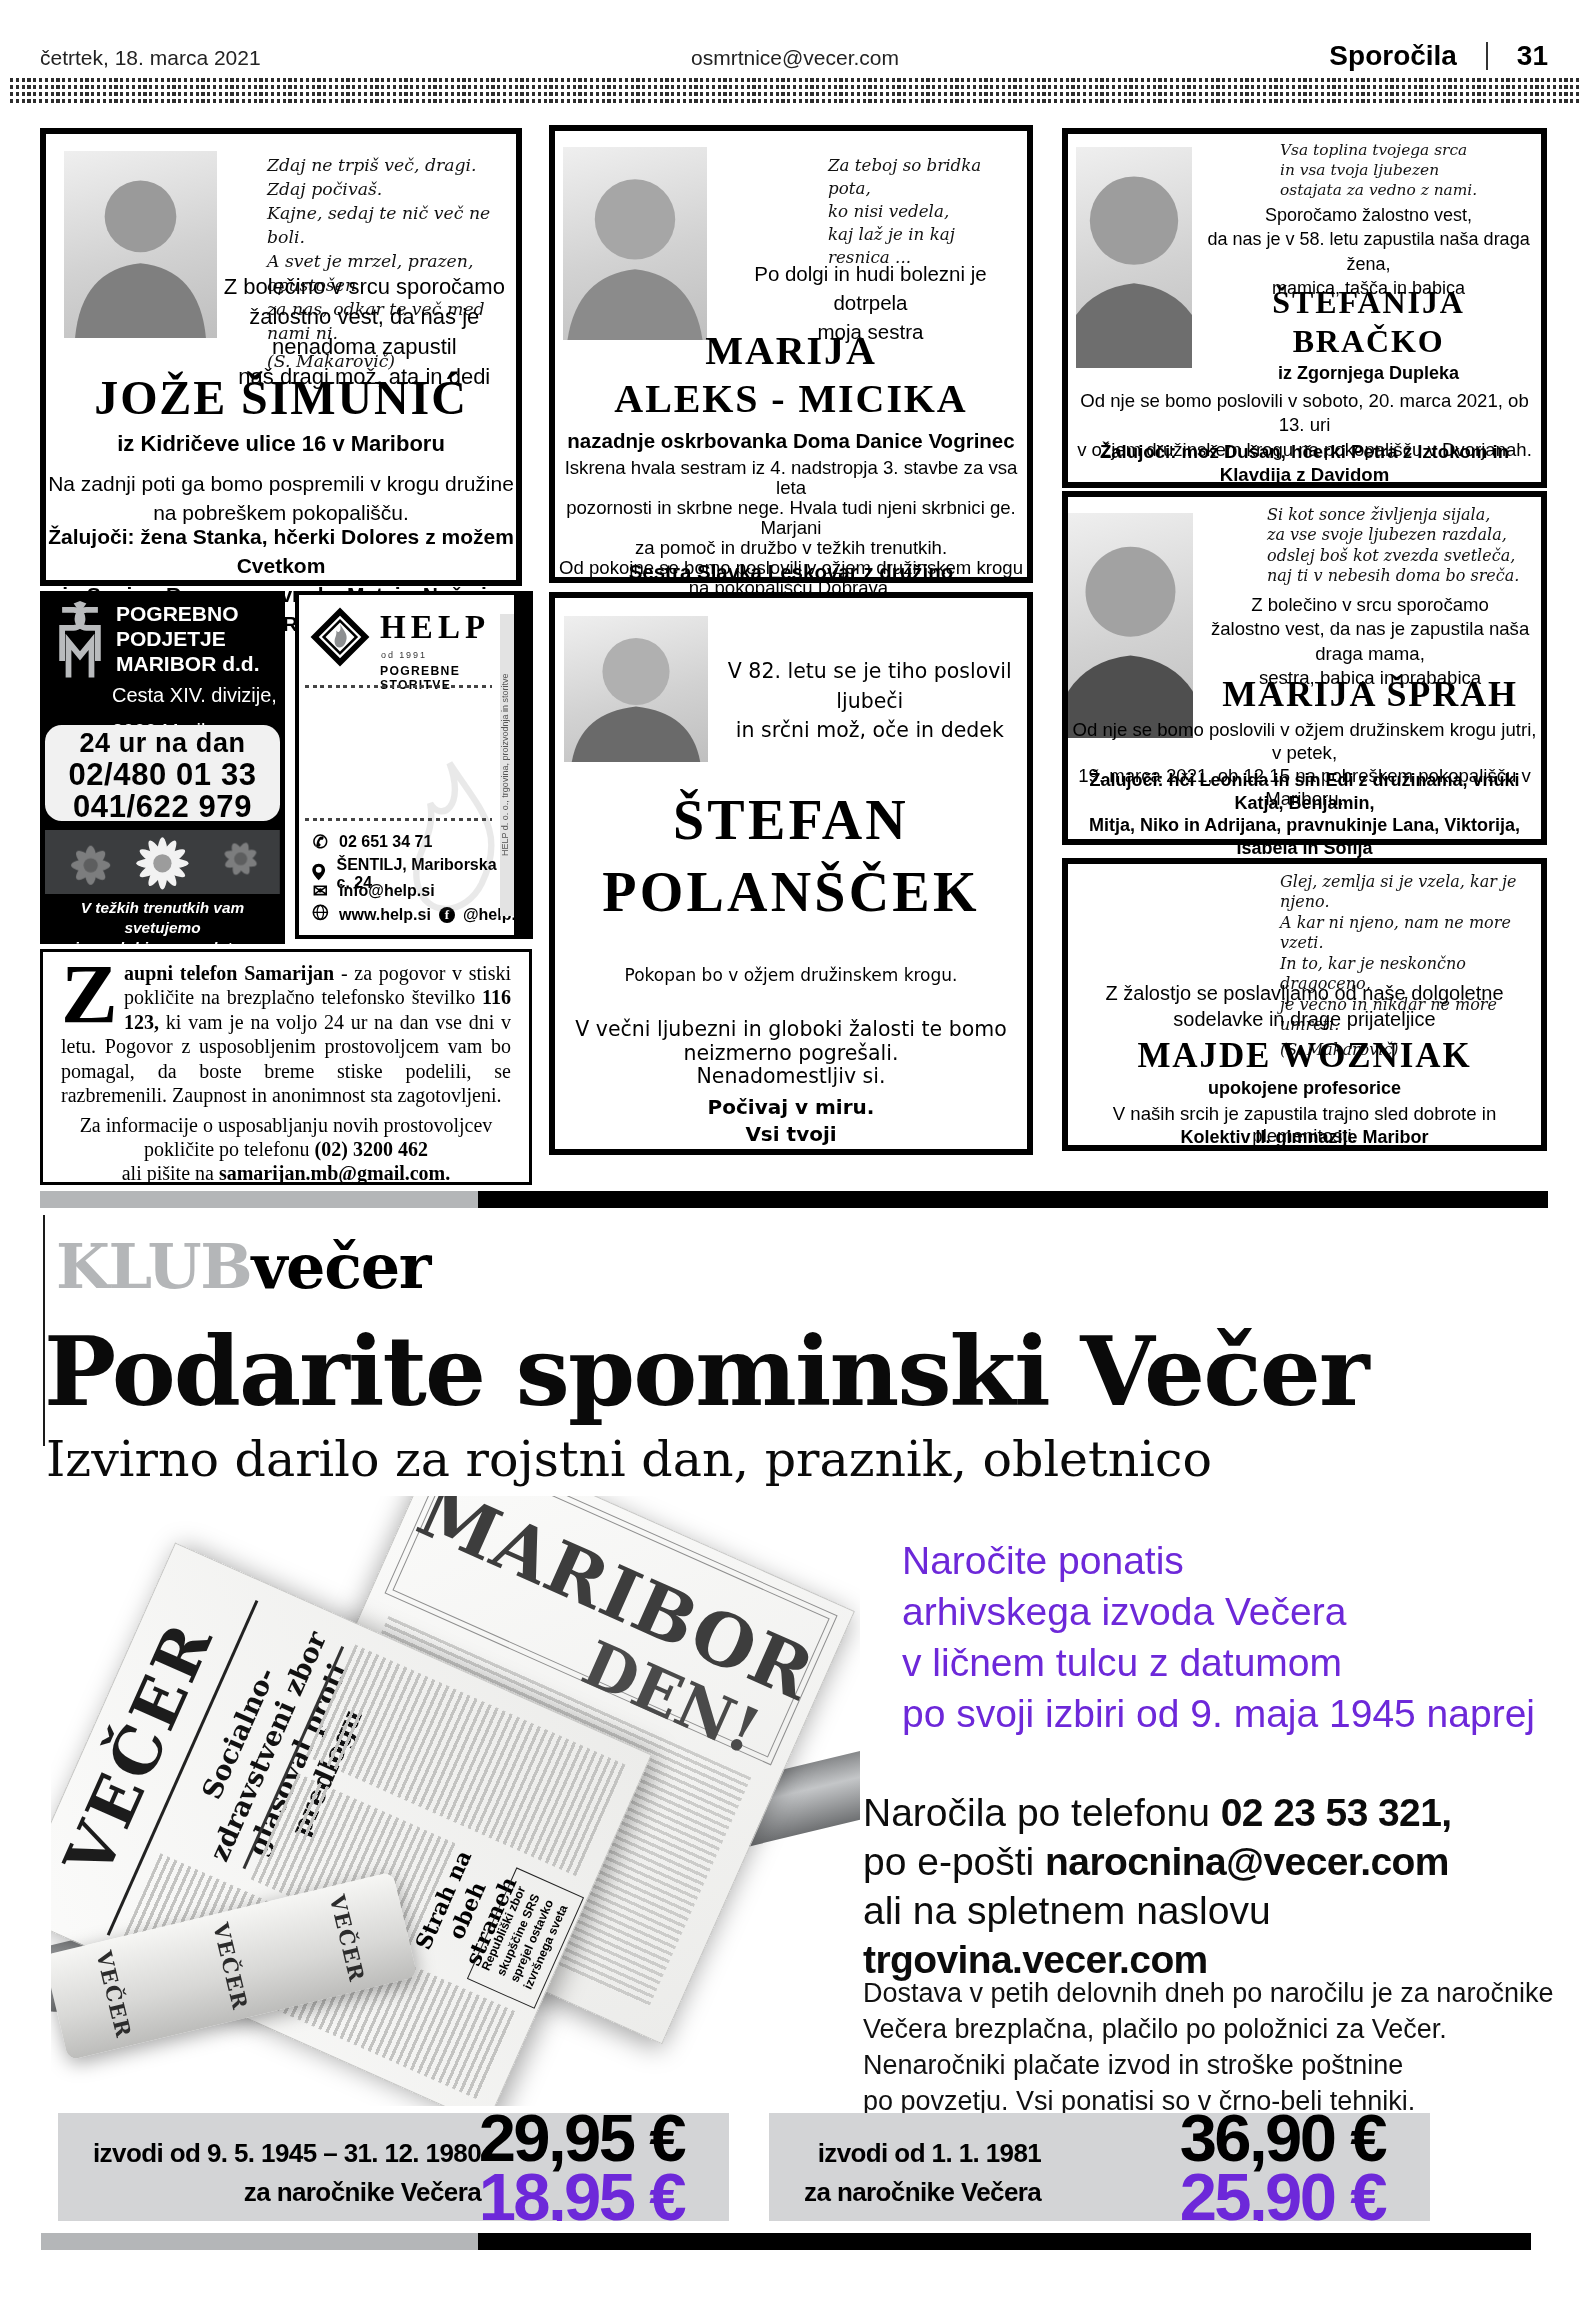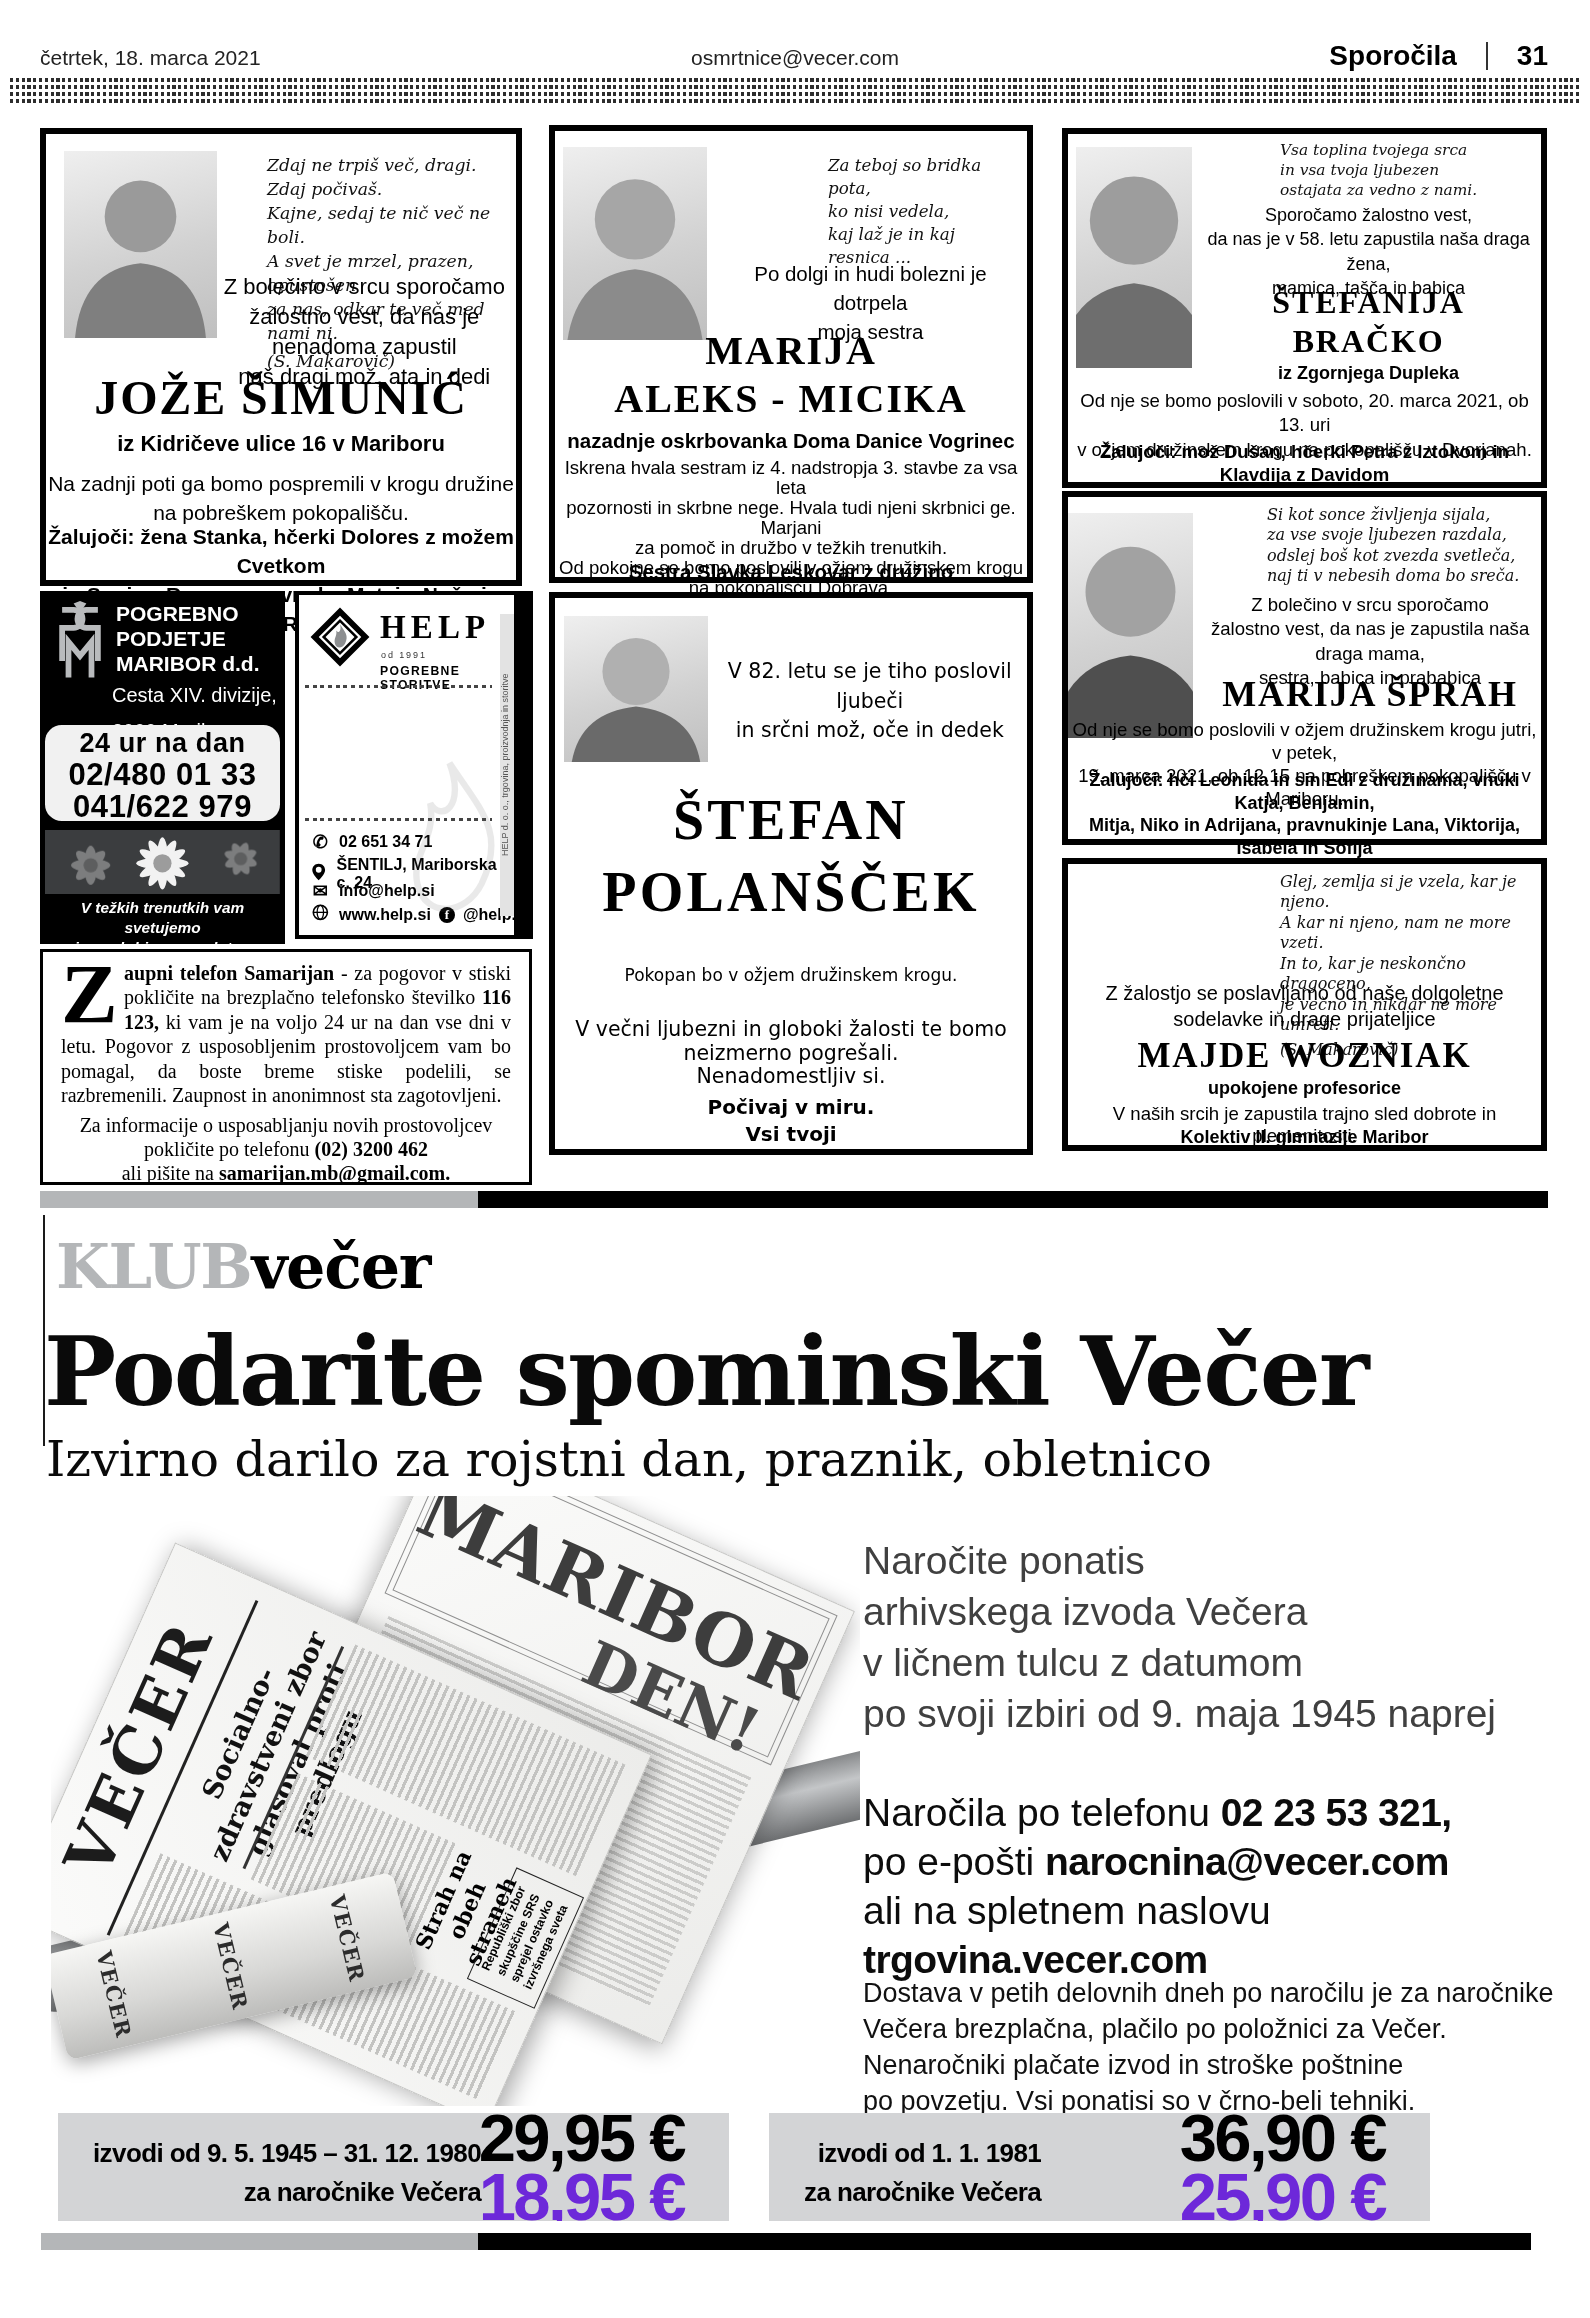--- a/index.html
+++ b/index.html
@@ -78,21 +78,21 @@
   .tube{position:absolute;left:-39px;top:347px;width:937px;height:67px;border-radius:32px;
         background:linear-gradient(#86888a,#c4c6c8 38%,#6e7072);transform:rotate(-13.5deg);}
   .npage{position:absolute;background:linear-gradient(135deg,#fbfbfa,#ececea);border:0.6px solid #c5c5c3;
          box-shadow:0 6.4px 26px rgba(0,0,0,.35);}
   .stripes{background:repeating-linear-gradient(#c3c3c1 0 3.2px,transparent 3.2px 7.7px);}
   .roll{position:absolute;left:0px;top:416px;width:359px;height:108px;border-radius:10.3px;transform:rotate(-13.5deg);
         background:linear-gradient(#f6f6f4,#d8d8d6 60%,#bdbdbb);box-shadow:0 5.1px 19px rgba(0,0,0,.35);
         display:flex;align-items:center;justify-content:space-around;overflow:hidden;}
   .rolltxt{transform:rotate(90deg);font-family:"DejaVu Serif",serif;font-weight:700;font-size:21px;letter-spacing:1.3px;color:#2c2c2c;}
 
-  .offer{position:absolute;left:863px;top:1535px;font-size:39px;line-height:51px;color:#404040;}
+  .offer{position:absolute;left:902px;top:1535px;font-size:39px;line-height:51px;color:#6d28d9;}
   .order{position:absolute;left:863px;top:1788px;font-size:39px;line-height:49px;color:#0c0c0c;}
   .order b{letter-spacing:-0.6px;}
   .delivery{position:absolute;left:863px;top:1975px;font-size:27px;line-height:36px;color:#111;}
 
   .pricebox{position:absolute;top:2113px;height:108px;background:#d3d4d6;overflow:hidden;}
   .pb-label{position:absolute;left:35px;top:20.5px;text-align:right;font-weight:700;font-size:26px;line-height:39px;letter-spacing:-0.6px;}
   .pb-price{position:absolute;right:45px;top:-5.1px;font-weight:700;font-size:67px;line-height:59px;letter-spacing:-2.6px;text-align:right;}
   .pb-price2{position:absolute;right:45px;top:54px;font-weight:700;font-size:67px;line-height:59px;letter-spacing:-2.6px;
              color:#6d28d9;text-align:right;}
 </style>

